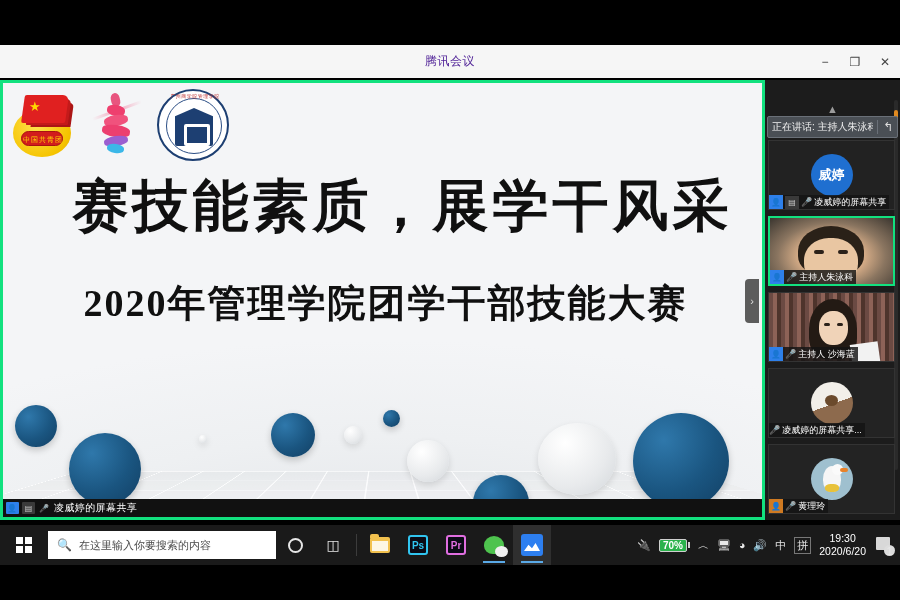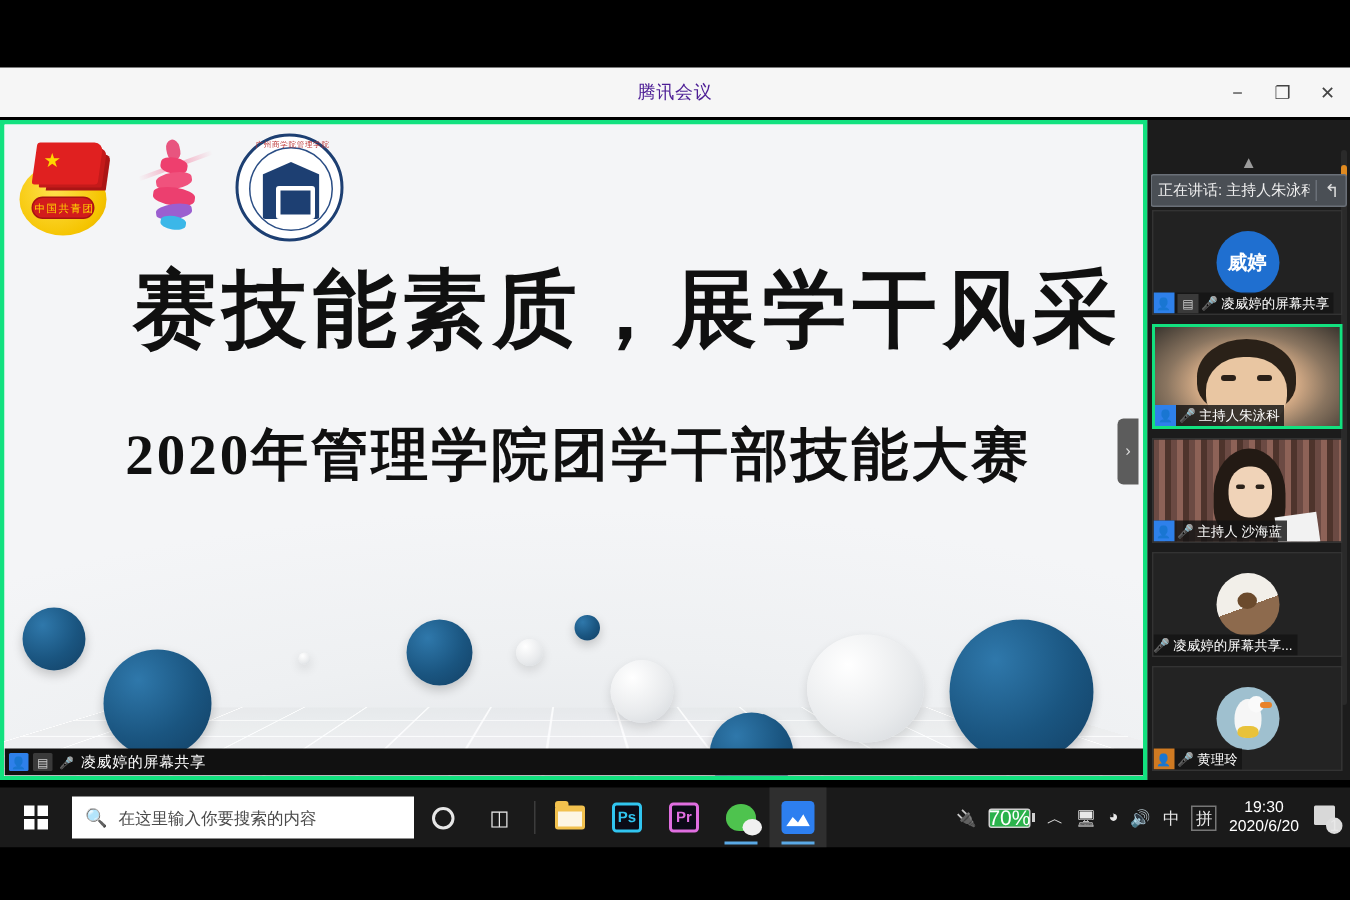--- a/index.html
+++ b/index.html
@@ -82,21 +82,21 @@
                 border: 1px solid #2b4e85; }
   .seal-core { position: absolute; left: 16px; top: 17px; width: 38px; height: 38px;
                background: #1d3f72; border-radius: 4px 4px 2px 2px;
                clip-path: polygon(0 22%, 50% 0, 100% 22%, 100% 100%, 0 100%); }
   .seal-core::after { content:""; position: absolute; left: 9px; top: 16px; width: 20px; height: 16px;
                border: 3px solid #fff; border-radius: 2px; }
   .seal-txt-top { position: absolute; left: 0; top: 2px; width: 72px; text-align: center;
                font-size: 5px; color: #b33; letter-spacing: .5px; }
 
   .slide-title {
-    position: absolute; left: 16px; top: 178px; width: 765px; text-align: center;
+    position: absolute; left: 0; top: 178px; width: 765px; text-align: center;
     font-family: "Liberation Serif", "DejaVu Serif", serif;
     font-size: 56px; font-weight: 700; color: #101010; letter-spacing: 4px;
     transform: translateY(-92px);
     padding-left: 34px;
   }
   .slide-subtitle {
     position: absolute; left: 0; top: 195px; width: 765px; text-align: center;
     font-family: "Liberation Serif", "DejaVu Serif", serif;
     font-size: 38px; font-weight: 700; color: #101010; letter-spacing: 2px;
   }
@@ -205,21 +205,21 @@
   .wechat-ico::after { content:""; position:absolute; right:-4px; bottom:-3px; width:13px; height:11px; background:#f0f0f0; border-radius:50%; }
   .meet-ico { width: 22px; height: 22px; background: #2d7ff0; border-radius: 3px; display:flex; align-items:flex-end; justify-content:center; }
   .meet-ico i { width: 16px; height: 9px; background: #fff;
                 clip-path: polygon(0 100%, 28% 30%, 50% 70%, 72% 10%, 100% 100%); margin-bottom: 5px; }
 
   .tray { margin-left: auto; display: flex; align-items: center; gap: 8px; padding-right: 6px; height: 40px; }
   .tray span { color: #e8e8e8; font-size: 11px; }
   .battery { display: flex; align-items: center; }
   .batt-body { width: 28px; height: 13px; border: 1px solid #cfcfcf; border-radius: 2px; background: #2bb24c;
                display: flex; align-items: center; justify-content: center; }
-  .batt-body b { font-size: 14px; color: #fff; font-weight: 400; }
+  .batt-body b { font-size: 10px; color: #fff; font-weight: 700; }
   .batt-tip { width: 2px; height: 6px; background: #cfcfcf; margin-left: 1px; }
   .ime-box { border: 1px solid #777; padding: 0 2px; font-size: 10px; color: #e8e8e8; }
   .clock { text-align: center; line-height: 13px; }
   .clock div { color: #fff; font-size: 10.5px; }
   .notif { position: relative; width: 20px; height: 20px; }
   .notif-sq { position: absolute; left: 2px; top: 2px; width: 14px; height: 13px; background: #d8d8d8; border-radius: 1px; }
   .notif-badge { position: absolute; right: -1px; bottom: -1px; width: 11px; height: 11px; border-radius: 50%;
                  background: #ddd; color: #222; font-size: 7px; display: flex; align-items: center; justify-content: center; }
   .letterbox-bottom { position: absolute; left: 0; bottom: 0; width: 900px; height: 35px; background: #000; }
 </style>

